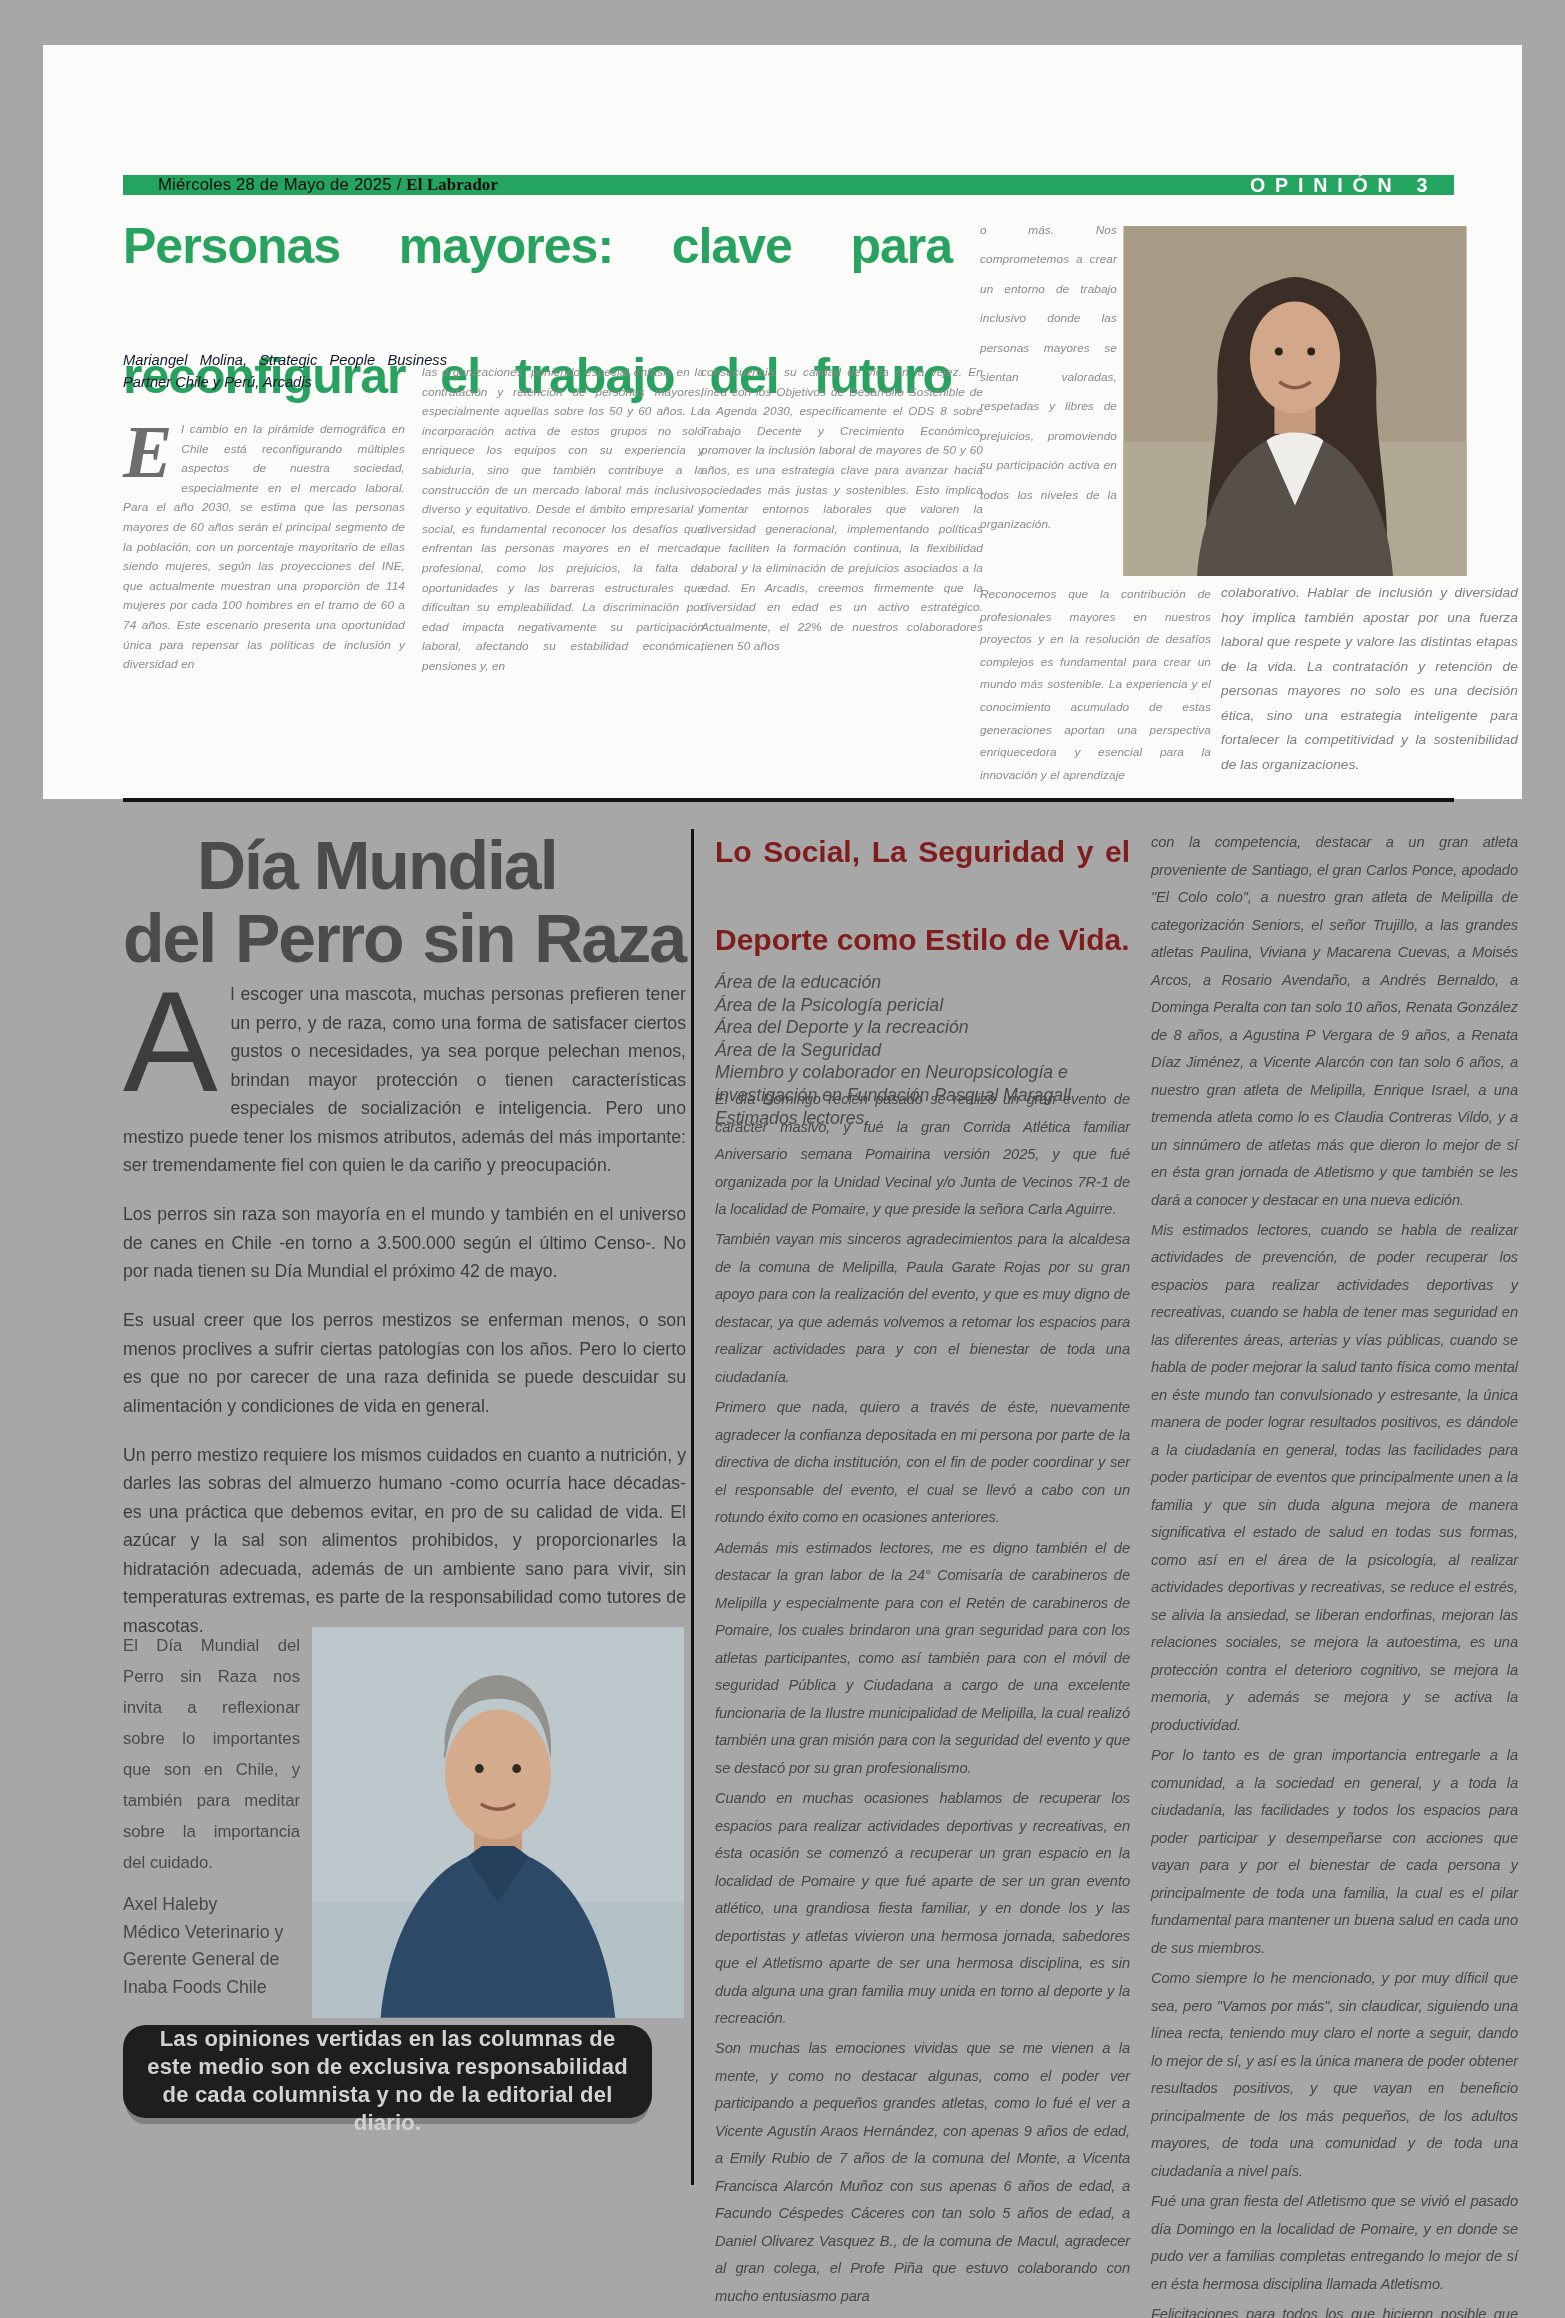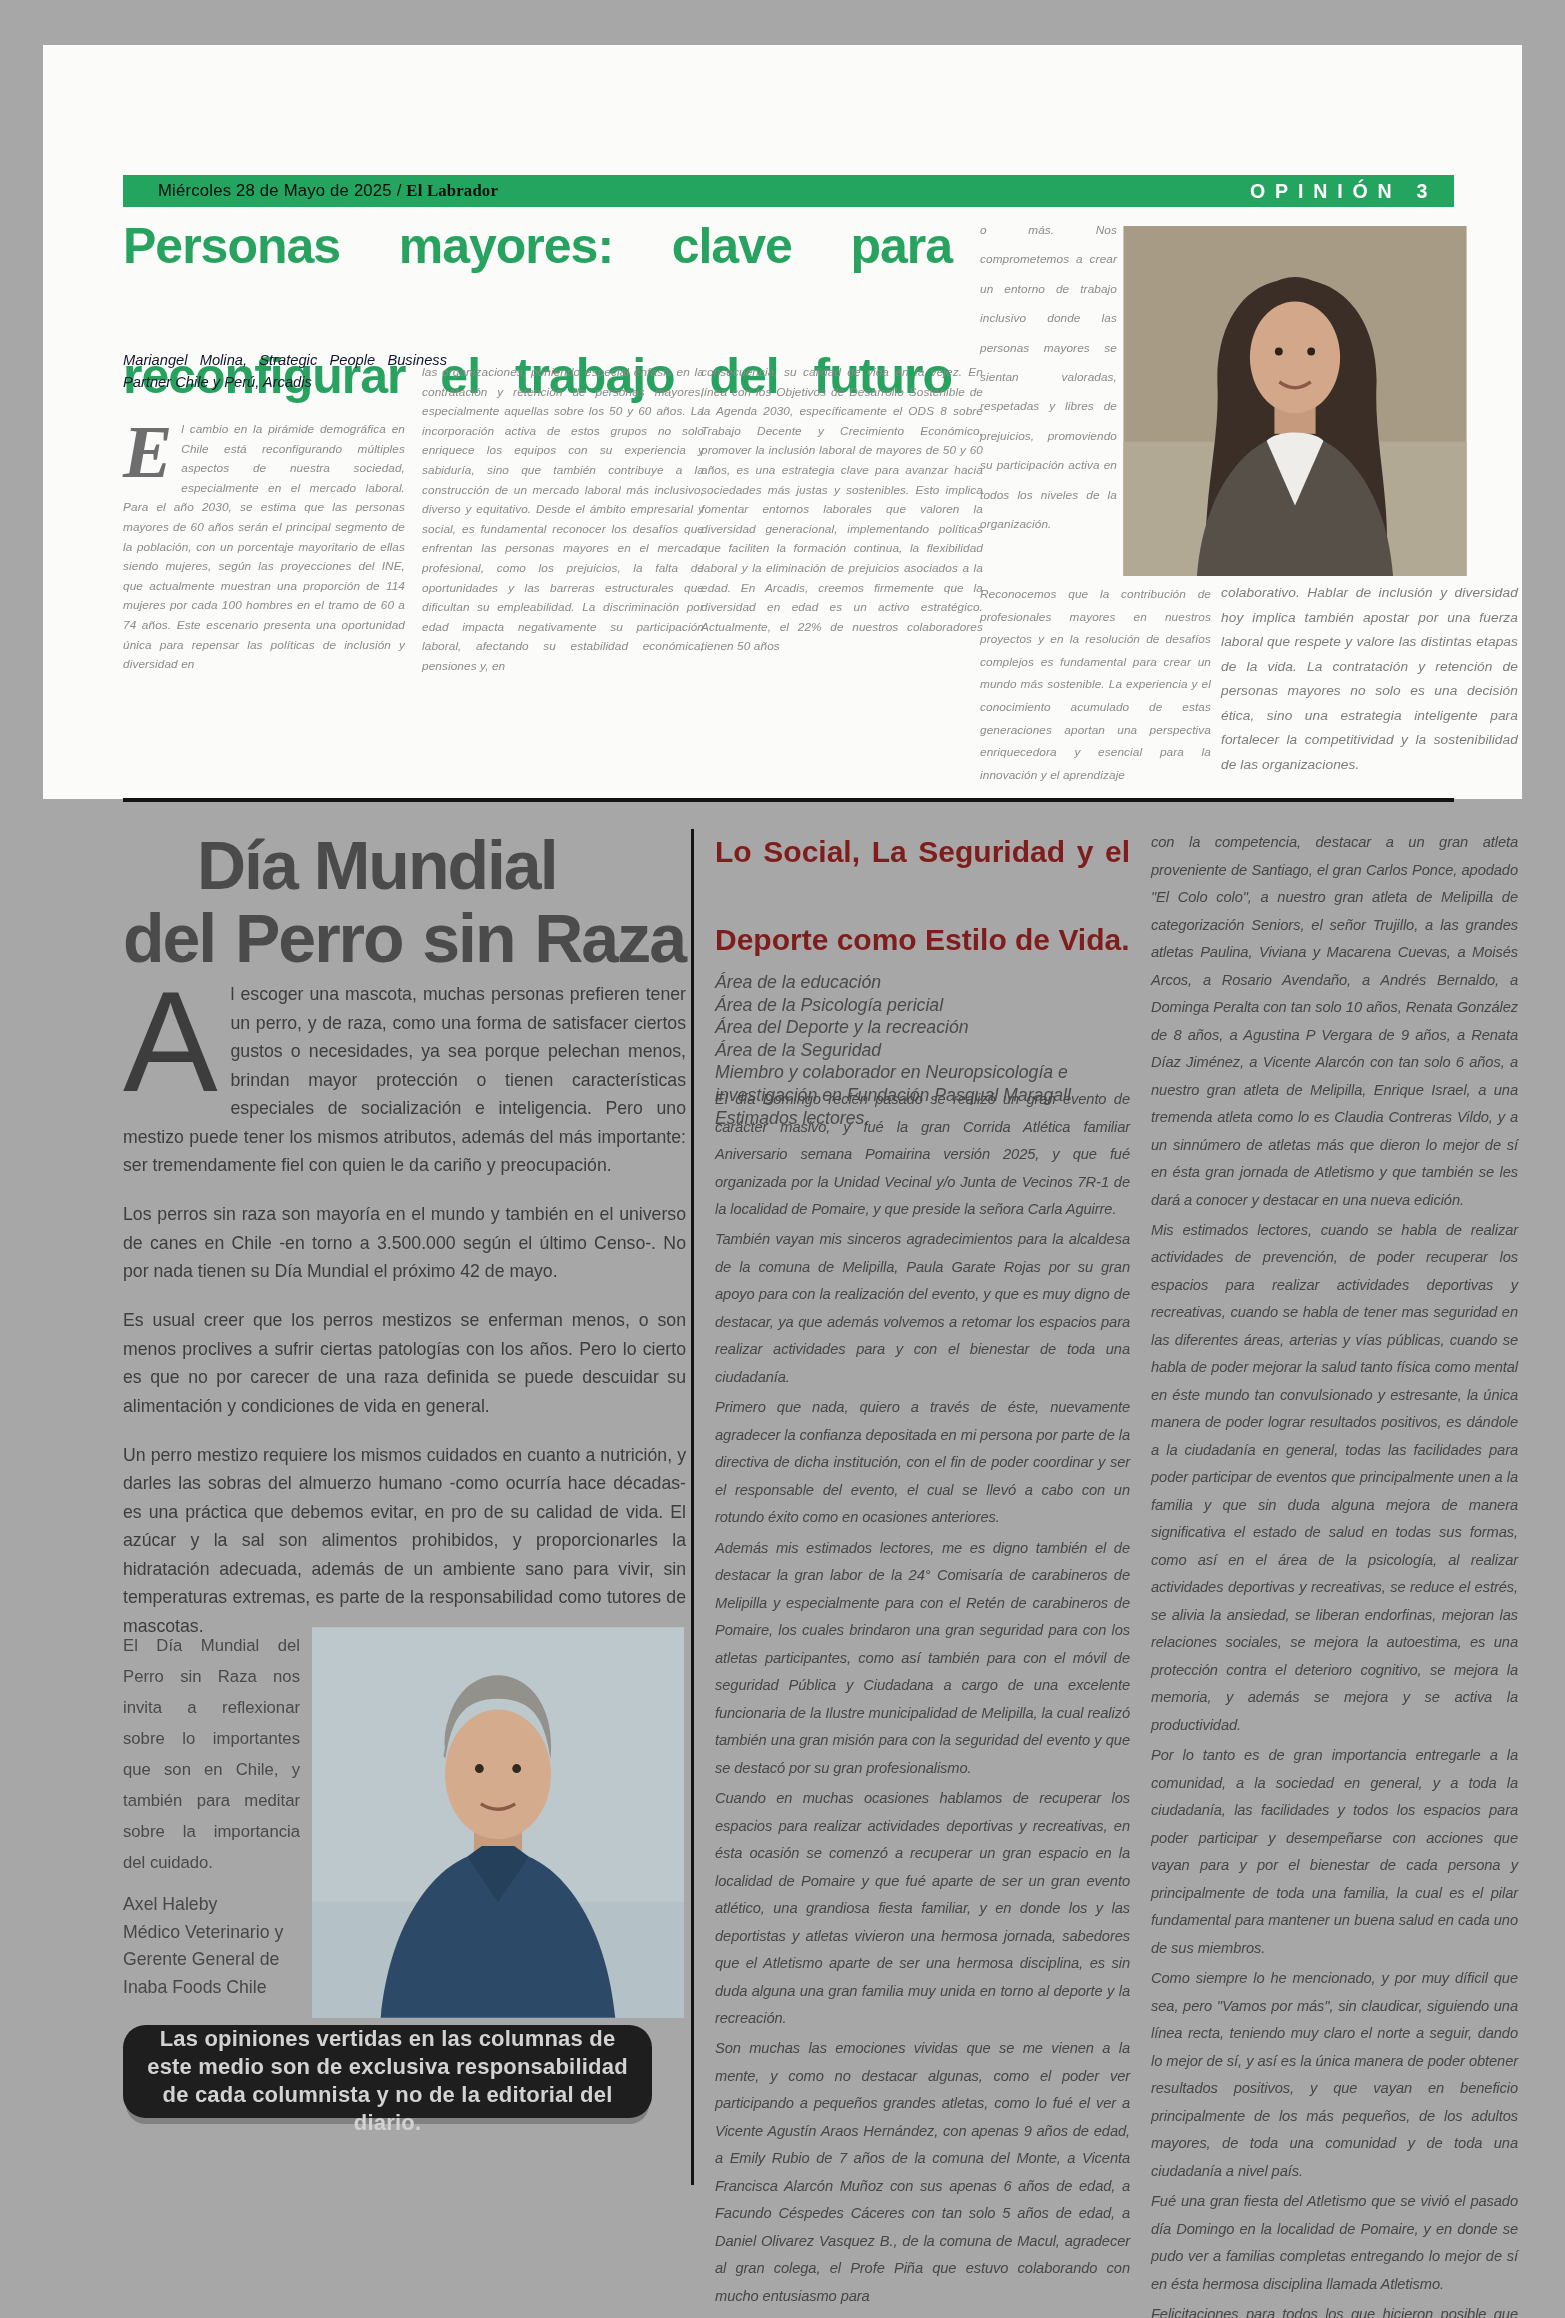--- a/index.html
+++ b/index.html
@@ -1,21 +1,21 @@
 <!DOCTYPE html>
 <html style="font-size:7.9px"><head>
 <meta charset="utf-8">
 <style>
   html,body { margin:0; padding:0; background:#a7a7a7; }
   .page { position:relative; width:1565px; height:2319px; background:#a7a7a7; overflow:hidden;
           font-family:"Liberation Sans", sans-serif; }
   .sheet-top { position:absolute; left:43px; top:45px; width:1479px; height:754px; background:#fbfbfa; }
 
   
-  .header-bar { position:absolute; left:123px; top:175px; width:1331px; height:32px; background:#23a45f;
+  .header-bar { position:absolute; left:123px; top:175px; width:1331px; height:20px; background:#23a45f;
                 display:flex; justify-content:space-between; align-items:center; padding:0 16.7px 0 35px; box-sizing:border-box;gap:25px; }
   .hdr-left { font-size:16.7px; color:#0d0d0d; letter-spacing:0.2px; }
   .hdr-paper { font-family:"Liberation Serif", serif; font-weight:bold; }
   .hdr-section { color:#ffffff; font-weight:bold; font-size:19.6px; letter-spacing:9.8px; }
 
   
   .a1-headline { position:absolute; left:123px; top:214px; width:829px; color:#27a35f; font-weight:bold;
                  font-size:50px; line-height:65px; letter-spacing:-1px; }
   .fillj { text-align:justify; }
   .fillj::after { content:""; display:inline-block; width:100%; height:0; }

